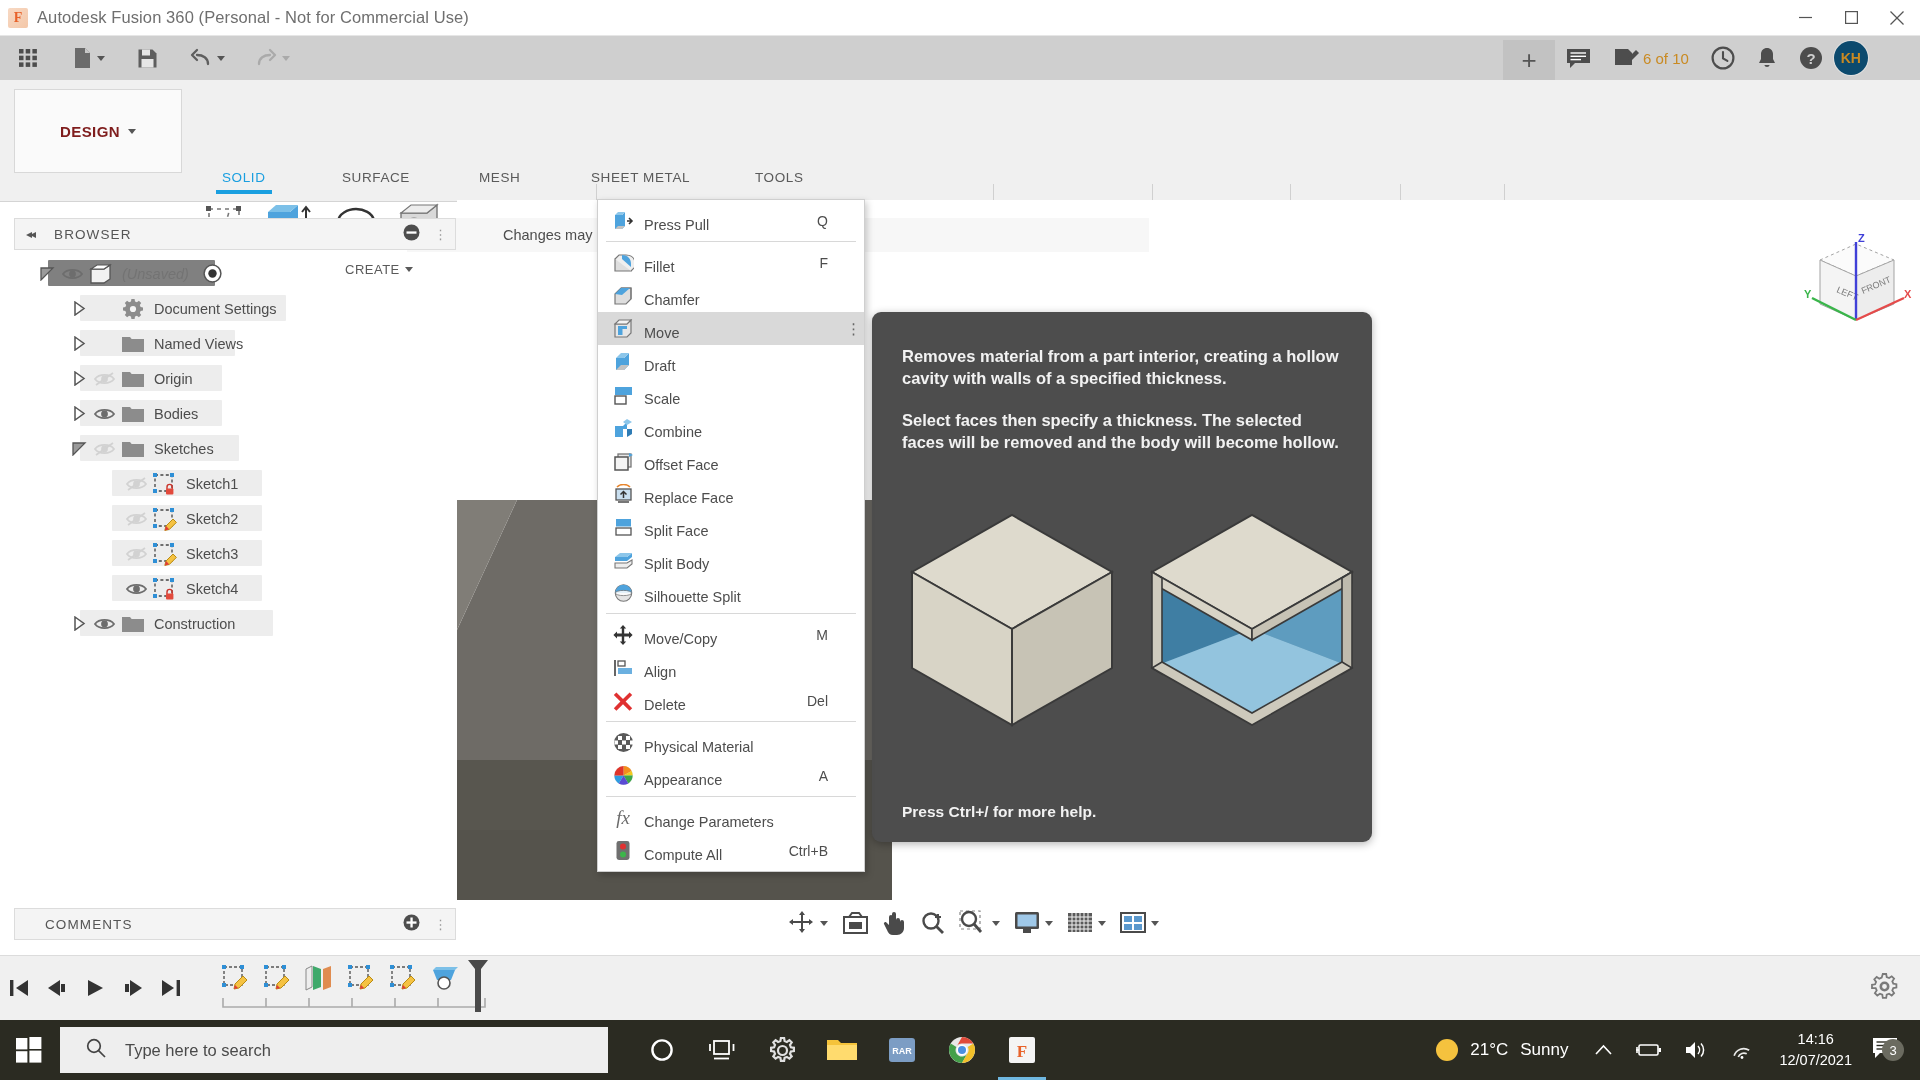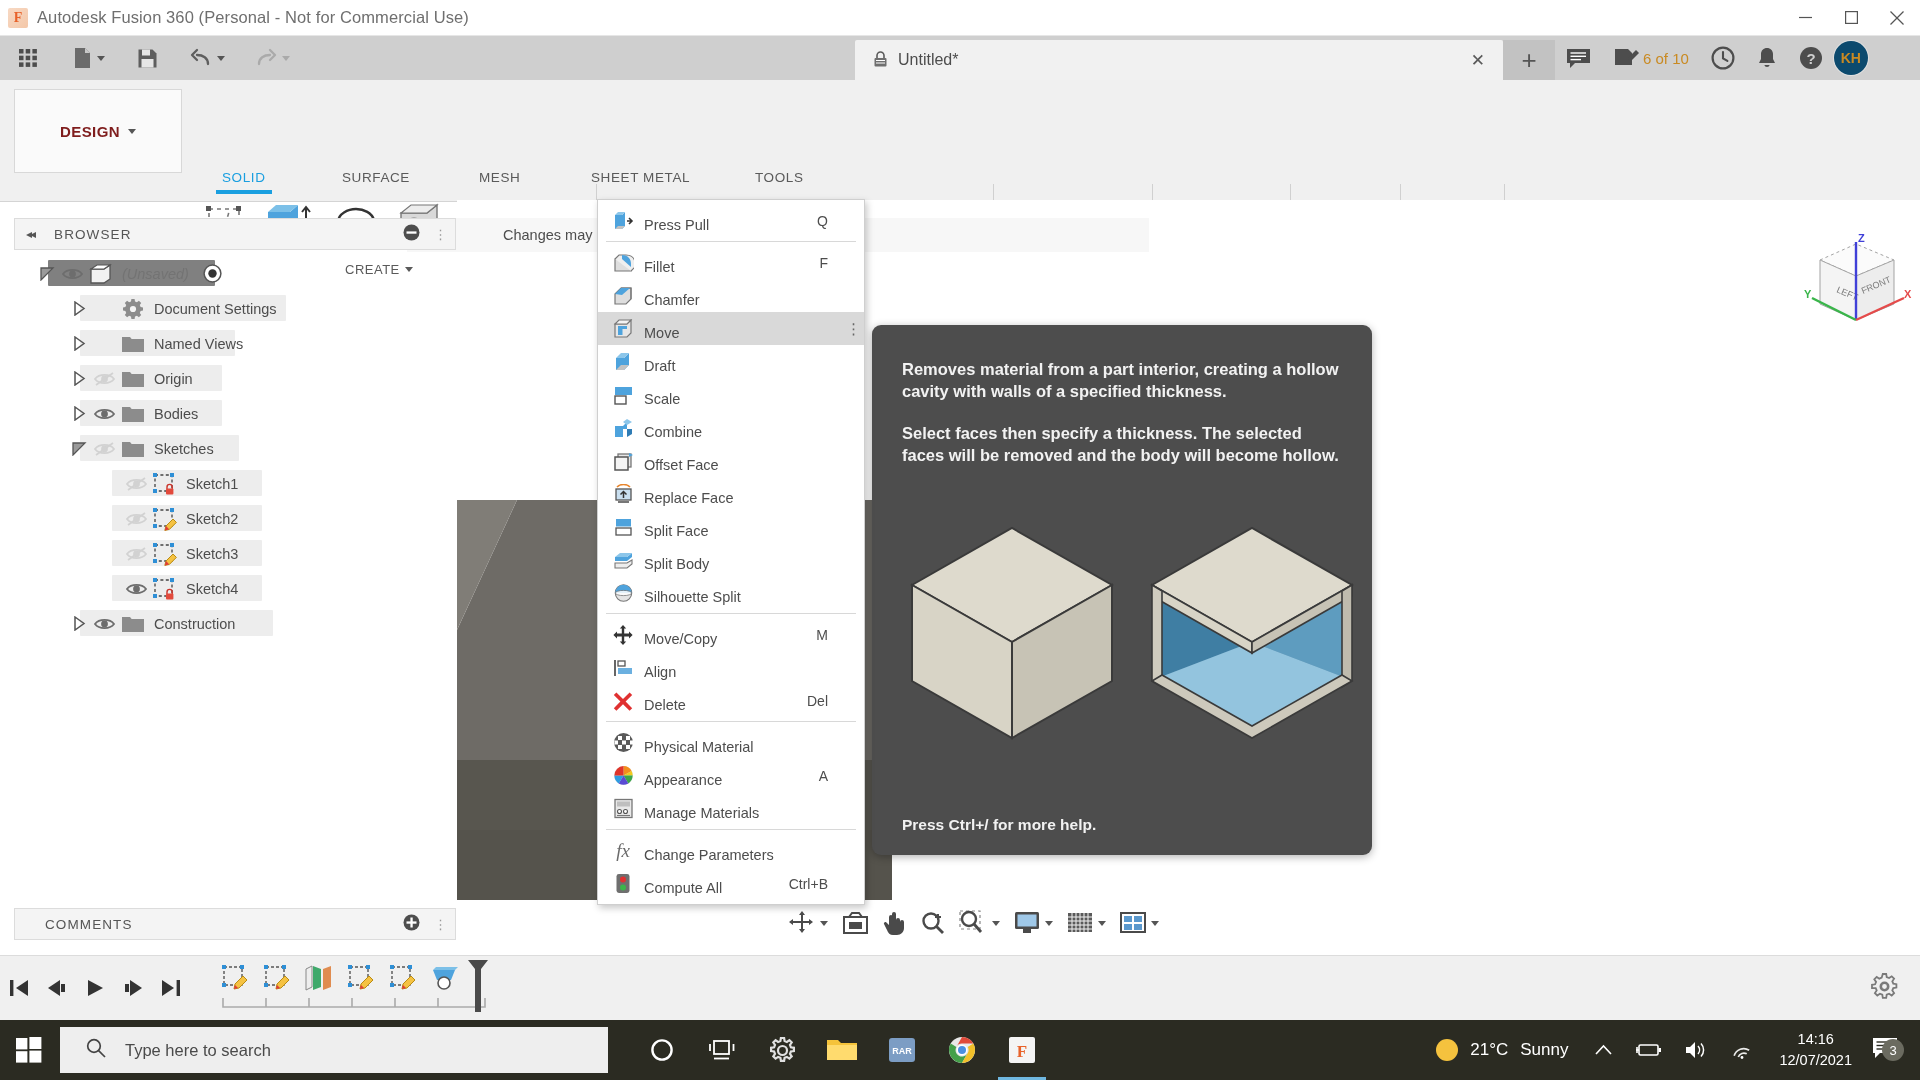--- a/index.html
+++ b/index.html
@@ -138,21 +138,20 @@
   }
 
   
   #viewcube { position:absolute;left:1798px;top:228px;width:120px;height:115px; }
 
   
   #tooltip {
     position:absolute;left:872px;top:312px;width:500px;height:530px;
     background:#4d4d4d;border-radius:9px;color:#f2f2f2;
     box-shadow:0 2px 8px rgba(0,0,0,.3);
-    margin-top:13px;
   }
   #tooltip .tt-text { padding:34px 30px 0 30px;font-size:16.5px;font-weight:bold;line-height:1.33; }
   #tooltip .tt-text p + p { margin-top:20px; }
   #tooltip .tt-foot { position:absolute;left:30px;bottom:21px;font-size:15.5px;font-weight:bold; }
 
   
   #modmenu {
     position:absolute;left:597px;top:199px;width:268px;
     background:#fff;border:1px solid #cfcfcf;box-shadow:2px 3px 7px rgba(0,0,0,.22);
     padding:4px 0 4px 0;
@@ -271,32 +270,20 @@
       </svg>
     <span class="caret"></span>
   </div>
   <div class="qat-btn" style="margin-left:12px">
     <svg width="22" height="20" viewBox="0 0 22 20">
         <path d="M4 16c0-6 5-9 11-9M15 2l5 5-5 5" stroke="#aaaaaa" stroke-width="2.3" fill="none" stroke-linecap="round" stroke-linejoin="round"></path>
       </svg>
     <span class="caret" style="border-top-color:#aaa"></span>
   </div>
 
-  <div id="doctab">
-    <span class="lock">
-      <svg width="15" height="18" viewBox="0 0 15 18">
-          <path d="M4 8V5.5a3.5 3.5 0 017 0V8" fill="none" stroke="#5a5a5a" stroke-width="1.6"></path>
-          <rect x="1.5" y="8" width="12" height="8.5" rx="1" fill="#6f6f6f"></rect>
-          <line x1="3" y1="10.5" x2="12" y2="10.5" stroke="#fff" stroke-width="1"></line>
-          <line x1="3" y1="13" x2="12" y2="13" stroke="#fff" stroke-width="1"></line>
-        </svg>
-    </span>
-    <span class="tabname">Untitled*</span>
-    <span class="tabclose">✕</span>
-  </div>
   <div id="tab-plus">+</div>
 
   <div id="qat-right">
     <div class="qr-btn">
       <svg width="25" height="21" viewBox="0 0 25 21">
           <path d="M1 1h23v14H9l-5 5v-5H1z" fill="#4d4d4d"></path>
           <g stroke="#fff" stroke-width="1.4">
             <line x1="4.5" y1="5" x2="20" y2="5"></line>
             <line x1="4.5" y1="8.3" x2="20" y2="8.3"></line>
             <line x1="4.5" y1="11.6" x2="15" y2="11.6"></line>
@@ -1061,32 +1048,20 @@
           <path d="M10.5 10.5L18.6 6a9.4 9.4 0 011 4.5z" fill="#f2cb1c"></path>
           <path d="M10.5 10.5h9.1a9.4 9.4 0 01-4.3 7.9z" fill="#3ca64a"></path>
           <path d="M10.5 10.5l4.8 7.9a9.4 9.4 0 01-9.6 0z" fill="#5a4bd4"></path>
           <path d="M10.5 10.5L5.7 18.4A9.4 9.4 0 011.4 10.5z" fill="#2e9ce0"></path>
           <path d="M10.5 10.5H1.4a9.4 9.4 0 019.1-9.4z" fill="#e0342a"></path>
         </svg>
       </span>
       <span class="mlabel">Appearance</span>
       <span class="mkey">A</span>
     </div>
-    <div class="mi">
-      <span class="micon">
-        <svg width="21" height="21" viewBox="0 0 21 21">
-          <rect x="2" y="1.5" width="17" height="18" fill="#e9e9e9" stroke="#777" stroke-width="1.3"></rect>
-          <rect x="4" y="3.5" width="13" height="5" fill="#bfbfbf"></rect>
-          <circle cx="6.5" cy="13.5" r="2" fill="#fff" stroke="#555" stroke-width="1.1"></circle>
-          <circle cx="12.5" cy="13.5" r="2" fill="#fff" stroke="#555" stroke-width="1.1"></circle>
-          <line x1="4" y1="17.5" x2="17" y2="17.5" stroke="#777" stroke-width="1.1"></line>
-        </svg>
-      </span>
-      <span class="mlabel">Manage Materials</span>
-    </div>
     <div class="msep"></div>
     <div class="mi">
       <span class="micon">
         <span style="font-family:'Liberation Serif',serif;font-style:italic;font-size:19px;color:#6b6b6b;">fx</span>
       </span>
       <span class="mlabel">Change Parameters</span>
     </div>
     <div class="mi">
       <span class="micon">
         <svg width="16" height="21" viewBox="0 0 16 21">

